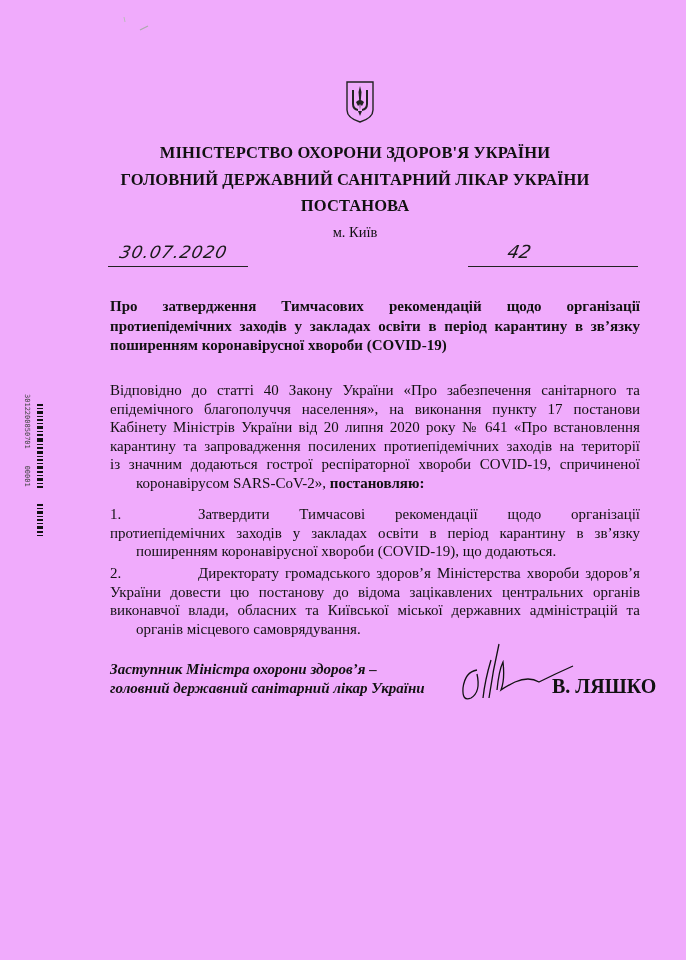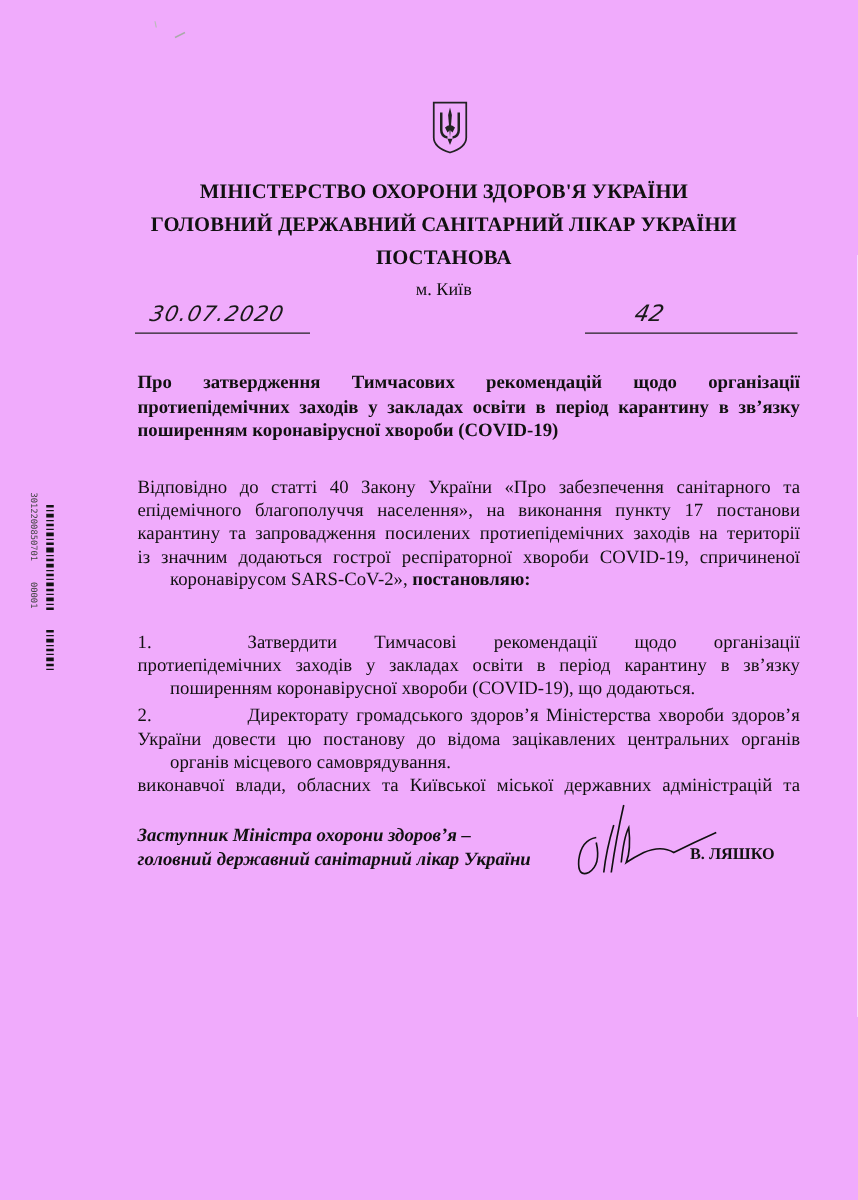--- a/index.html
+++ b/index.html
@@ -140,21 +140,21 @@
     }
     .signature {
       position: absolute;
       left: 455px; top: 640px;
       width: 130px; height: 70px;
     }
     .signer-name {
       position: absolute;
       left: 552px; top: 675px;
       font-weight: bold;
-      font-size: 13px;
+      font-size: 20px;
     }
     .barcode {
       position: absolute;
       left: 28px; top: 382px;
       width: 16px; height: 158px;
     }
     .barcode-text {
       position: absolute;
       left: 12px; top: 460px;
       transform: rotate(90deg);
@@ -201,36 +201,37 @@
 
   <div class="title-block">
     <span class="line">Про затвердження Тимчасових рекомендацій щодо організації</span>
     <span class="line">протиепідемічних заходів у закладах освіти в період карантину в зв’язку</span>
     <span class="line last">поширенням коронавірусної хвороби (COVID-19)</span>
   </div>
 
   <div class="preamble">
     <span class="para-line">Відповідно до статті 40 Закону України «Про забезпечення санітарного та</span>
     <span class="para-line">епідемічного благополуччя населення», на виконання пункту 17 постанови</span>
+    <span class="para-line">Кабінету Міністрів України від 20 липня 2020 року № 641 «Про встановлення</span>
     <span class="para-line">карантину та запровадження посилених протиепідемічних заходів на території</span>
     <span class="para-line">із значним додаються гострої респіраторної хвороби COVID-19, спричиненої</span>
     <span class="para-line last"><span>коронавірусом SARS-CoV-2»,</span> <span class="bold">постановляю:</span></span>
   </div>
 
   <div class="item1">
     <span class="para-line"><span class="indent-num">1.</span><span>Затвердити Тимчасові рекомендації щодо організації</span></span>
     <span class="para-line">протиепідемічних заходів у закладах освіти в період карантину в зв’язку</span>
     <span class="para-line last">поширенням коронавірусної хвороби (COVID-19), що додаються.</span>
   </div>
 
   <div class="item2">
     <span class="para-line"><span class="indent-num">2.</span><span>Директорату громадського здоров’я Міністерства хвороби здоров’я</span></span>
     <span class="para-line">України довести цю постанову до відома зацікавлених центральних органів</span>
+    <span class="para-line">виконавчої влади, обласних та Київської міської державних адміністрацій та</span>
     <span class="para-line last">органів місцевого самоврядування.</span>
-    <span class="para-line">виконавчої влади, обласних та Київської міської державних адміністрацій та</span>
   </div>
 
   <div class="signer-title">
     <div>Заступник Міністра охорони здоров’я –</div>
     <div>головний державний санітарний лікар України</div>
   </div>
 
   <svg class="signature" viewBox="0 0 130 70">
     <path d="M22 30 Q10 32 8 48 Q7 62 16 58 Q26 52 22 34" fill="none" stroke="#111" stroke-width="1.3"></path>
     <path d="M28 58 Q30 40 36 20" fill="none" stroke="#111" stroke-width="1.3"></path>

